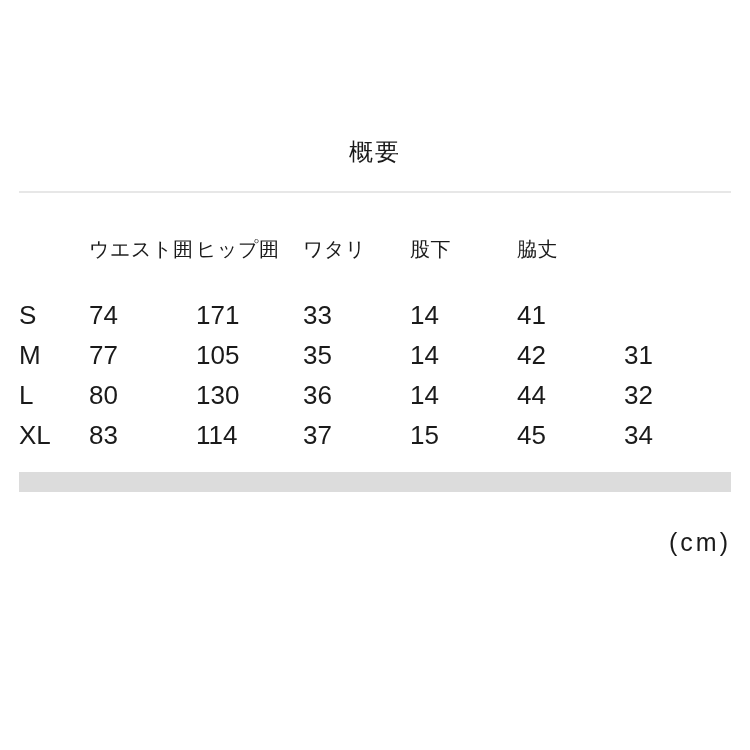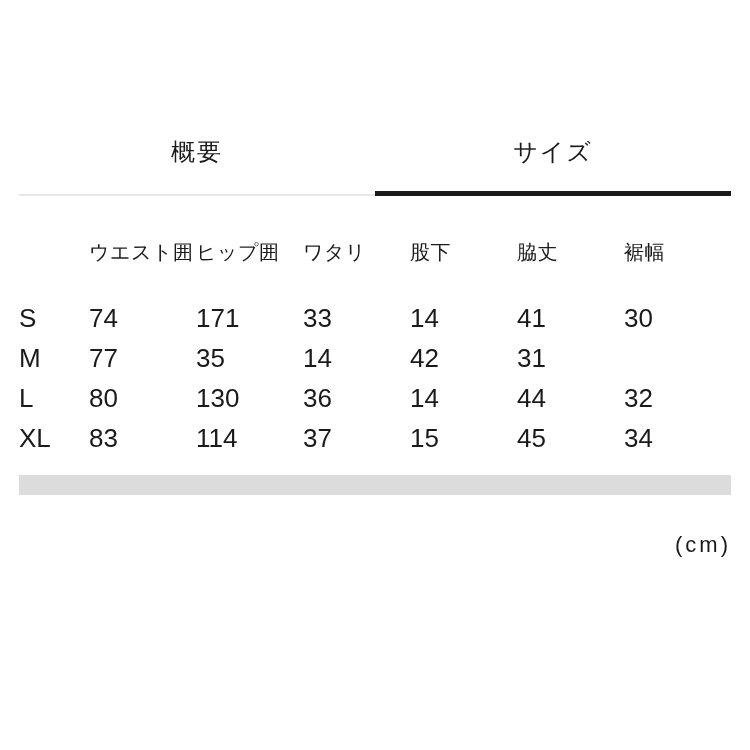--- a/index.html
+++ b/index.html
@@ -65,60 +65,58 @@
   .separator-bar {
     margin: 17px 19px 0 19px;
     height: 20px;
     background: #dcdcdc;
   }
 
   
   .unit-label {
     margin: 38px 19px 0 0;
     text-align: right;
-    font-size: 22px;
+    font-size: 25px;
     line-height: 24px;
     letter-spacing: 3px;
   }
 </style>
 </head>
 <body>
 
 <div class="page">
 
   <div class="tab-bar">
     <div class="tab">概要</div>
-    <div class="tab active">サイズ</div>
   </div>
 
   <div class="size-table">
 
     <div class="trow header-row">
       <div class="cell"></div>
       <div class="cell">ウエスト囲</div>
       <div class="cell">ヒップ囲</div>
       <div class="cell">ワタリ</div>
       <div class="cell">股下</div>
       <div class="cell">脇丈</div>
-      <div class="cell">裾幅</div>
     </div>
 
     <div class="trow data-row">
       <div class="cell">S</div>
       <div class="cell">74</div>
       <div class="cell">171</div>
       <div class="cell">33</div>
       <div class="cell">14</div>
       <div class="cell">41</div>
-      <div class="cell">30</div>
     </div>
 
     <div class="trow data-row">
       <div class="cell">M</div>
       <div class="cell">77</div>
+      <div class="cell">105</div>
       <div class="cell">35</div>
       <div class="cell">14</div>
       <div class="cell">42</div>
       <div class="cell">31</div>
     </div>
 
     <div class="trow data-row">
       <div class="cell">L</div>
       <div class="cell">80</div>
       <div class="cell">130</div>

